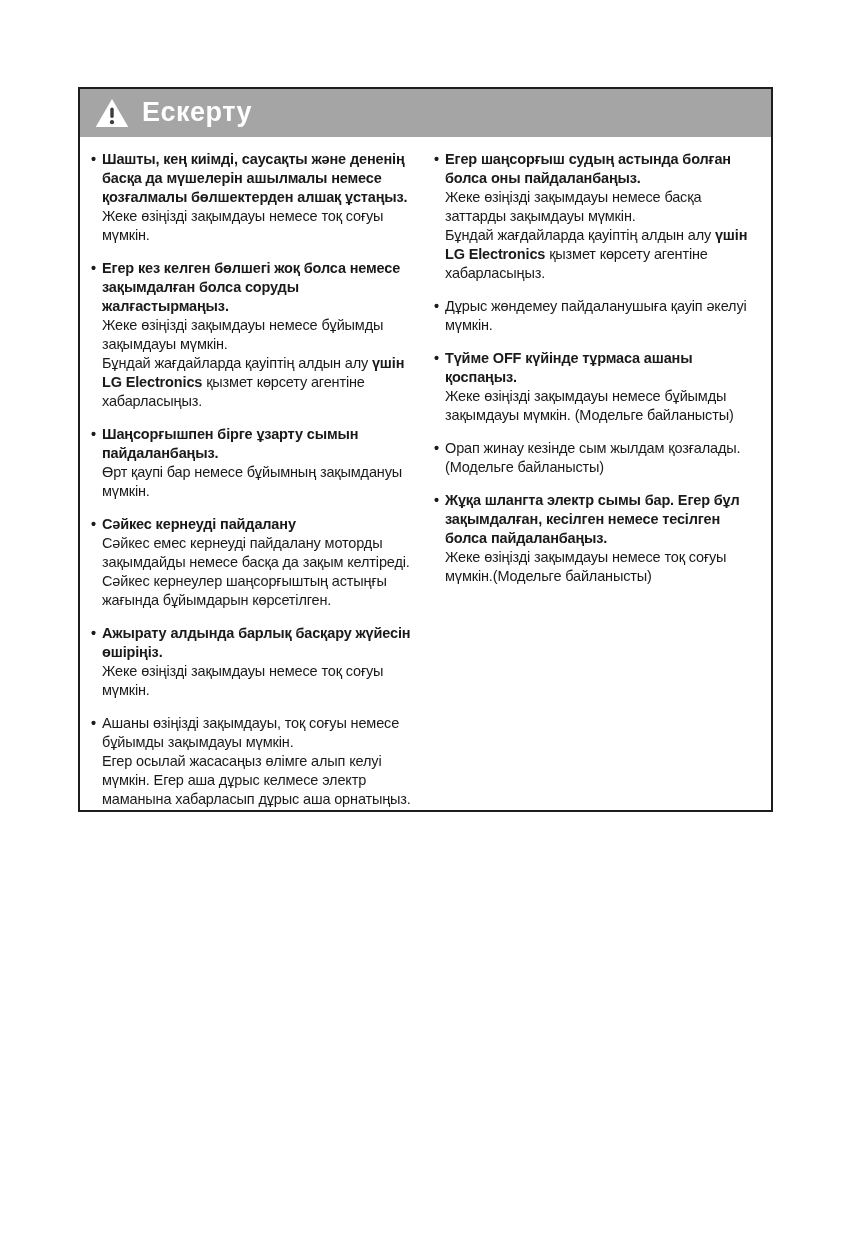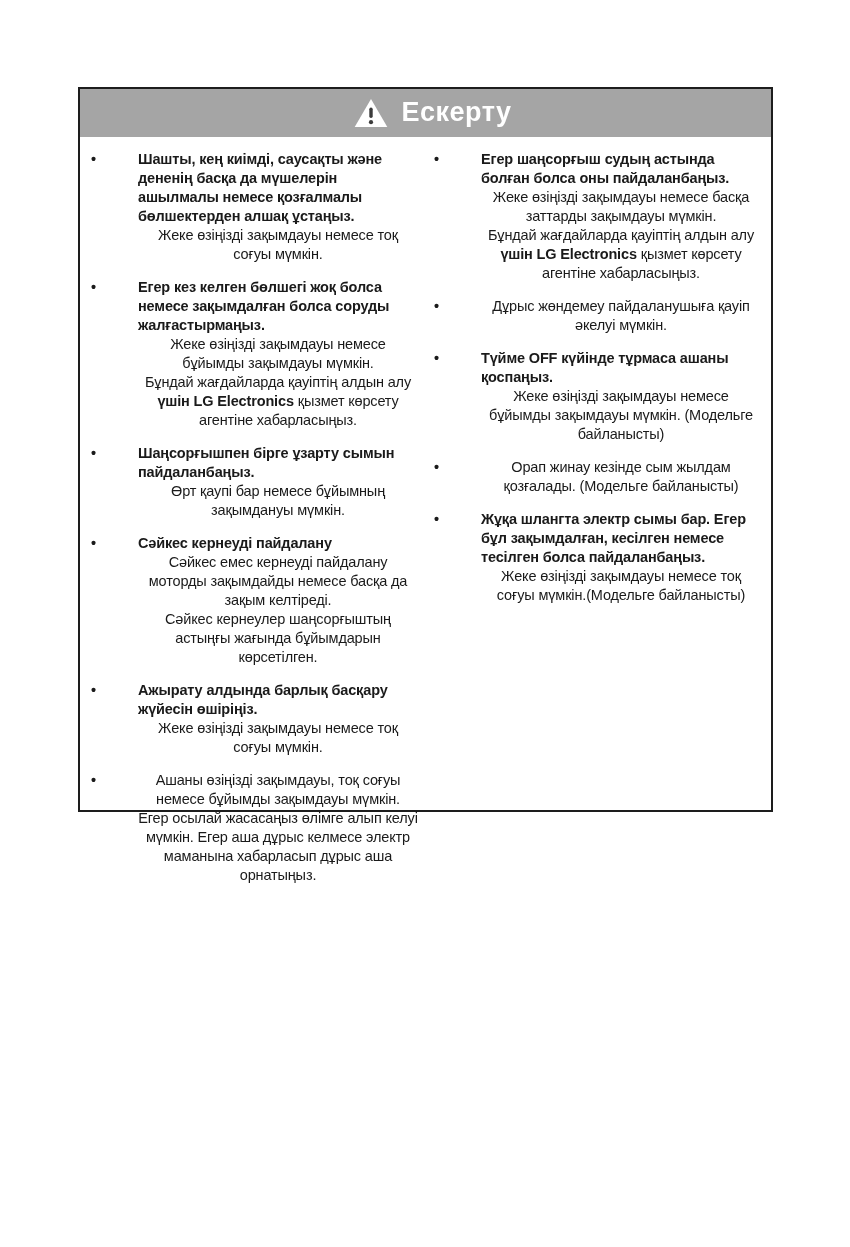--- a/index.html
+++ b/index.html
@@ -26,21 +26,20 @@
     background: #ffffff;
   }
   .warning-header {
     height: 48px;
     background: #a5a5a5;
     display: flex;
     align-items: center;
     padding-left: 15px;
     gap: 13px;
     box-sizing: border-box;
-    justify-content: center;
   }
   .warning-title {
     color: #ffffff;
     font-size: 27px;
     font-weight: bold;
     letter-spacing: 0.5px;
     line-height: 1;
     padding-bottom: 2px;
   }
   .warning-columns {
@@ -58,23 +57,23 @@
     margin-bottom: 14px;
     color: #1a1a1a;
     font-size: 14.5px;
     line-height: 19px;
     letter-spacing: -0.15px;
   }
   .bullet-marker {
     flex: 0 0 11px;
     font-weight: bold;
   }
-  .bullet-body { flex: 1 1 auto; min-width: 0; margin-left: 36px; }
+  .bullet-body { flex: 1 1 auto; min-width: 0; }
   .bullet-heading { font-weight: bold; }
-  .bullet-para { font-weight: normal; text-align: center; }
+  .bullet-para { font-weight: normal; }
   .bullet-para b { font-weight: bold; }
   .tri-icon { display: block; }
 </style>
 </head>
 <body>
 
 <div class="page">
   <div class="warning-box">
     <div class="warning-header">
       <span>

